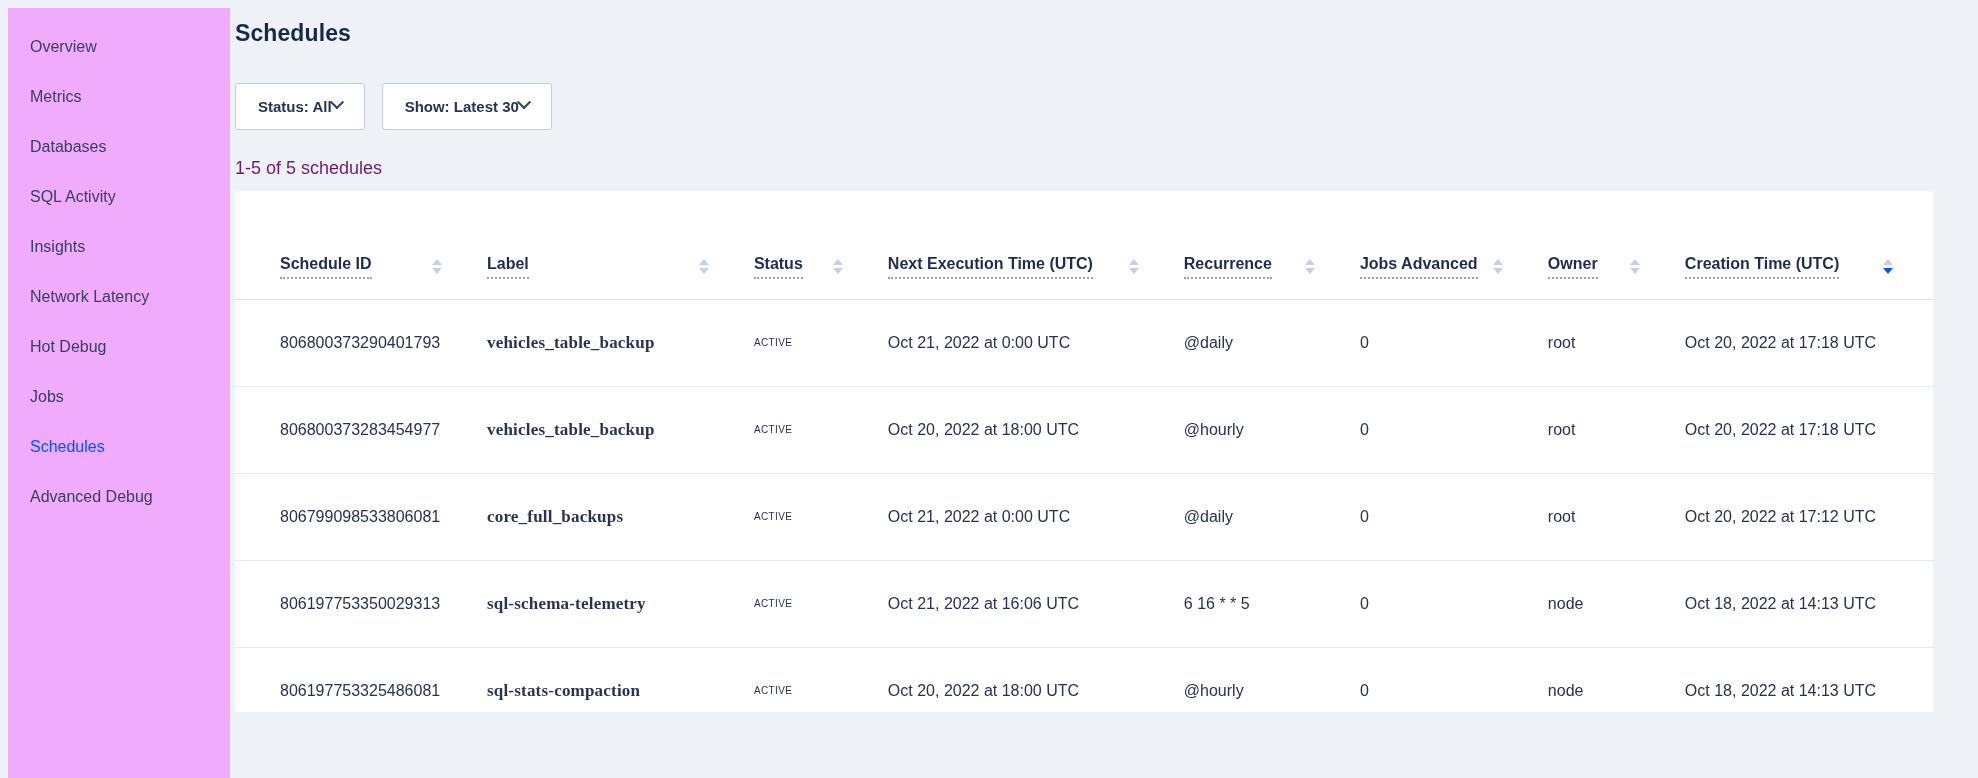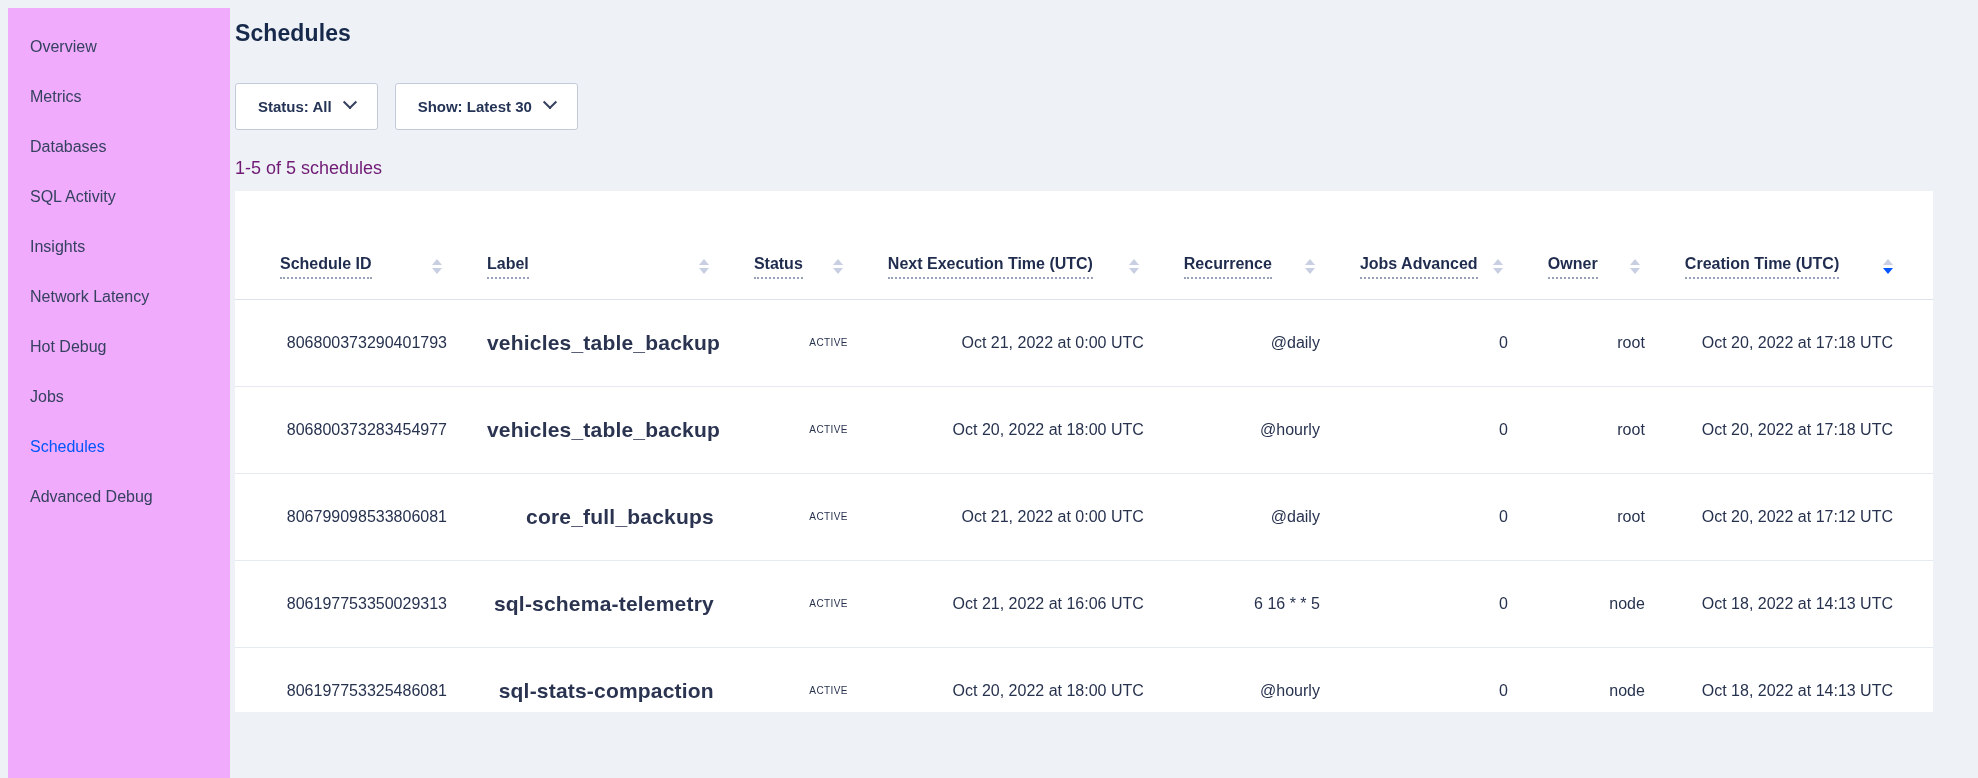--- a/index.html
+++ b/index.html
@@ -55,21 +55,20 @@
     display: inline-flex;
     align-items: center;
     height: 47px;
     background: #ffffff;
     border: 1px solid #c3cad9;
     border-radius: 3px;
     padding: 0 22px;
     font-size: 15px;
     font-weight: bold;
     color: #253456;
-    gap: 13px;
     cursor: pointer;
   }
   .chevron {
     width: 10px; height: 10px;
     border-right: 2px solid #36415f;
     border-bottom: 2px solid #36415f;
     transform: rotate(45deg) translate(-2px, -2px);
     margin-top: -4px;
   }
   .results-count {
@@ -138,27 +137,26 @@
 
   td {
     height: 87px;
     vertical-align: middle;
     font-size: 16px;
     color: #27324f;
     border-bottom: 1px solid #e4e9f2;
     padding-right: 40px;
     white-space: nowrap;
     overflow: hidden;
-    text-align: right;
   }
   td:first-child { padding-left: 45px; }
   .mono {
-    font-family: Liberation Sans, sans-serif;
+    font-family: Liberation Serif, serif;
     font-weight: bold;
-    font-size: 21px;
+    font-size: 17px;
     color: #2a3350;
     letter-spacing: 0.2px;
   }
   .status-cell {
     font-size: 10px;
     letter-spacing: 0.4px;
   }
 </style>
 </head>
 <body>

